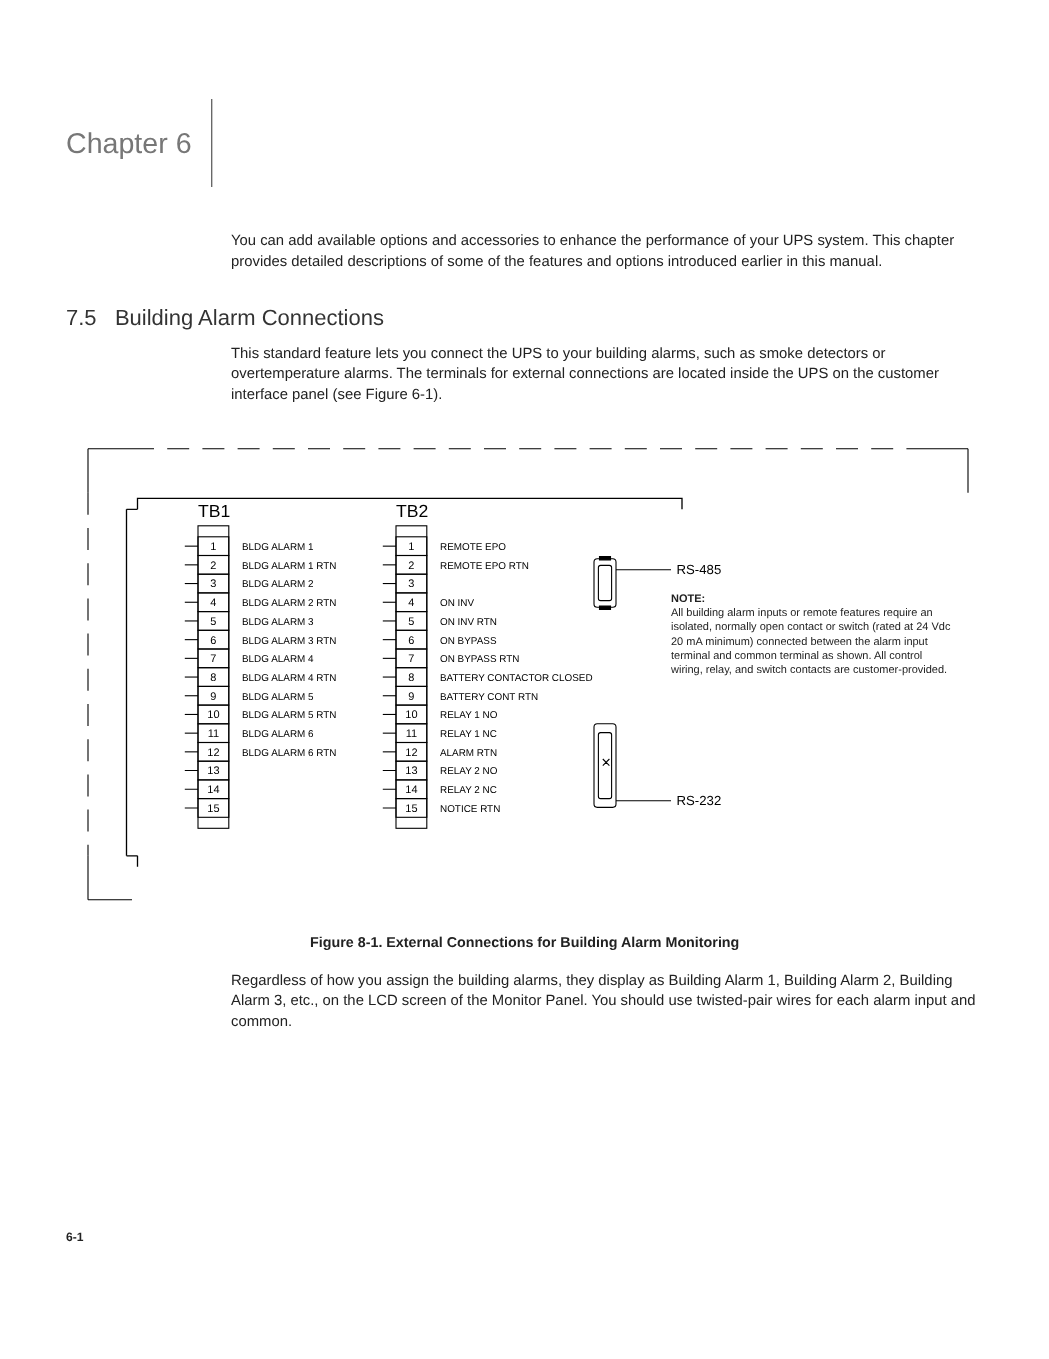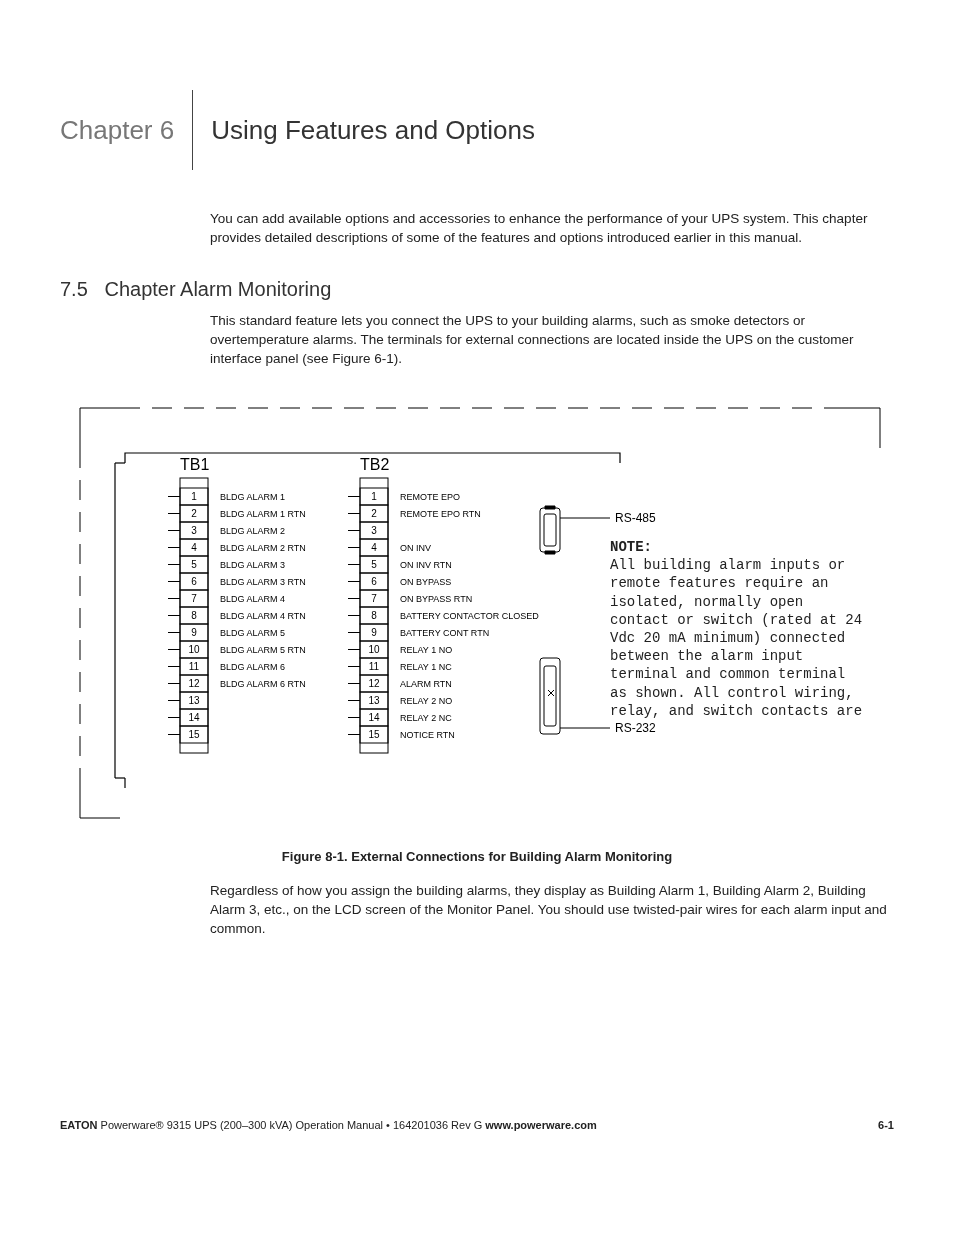--- a/index.html
+++ b/index.html
@@ -73,28 +73,27 @@
   }
   .footer-left b { font-weight: bold; }
   .footer-right { font-weight: bold; }
 </style>
 </head>
 <body>
 
 <div class="chapter-header">
   <div class="chapter-num">Chapter 6</div>
   <div class="chapter-sep"></div>
-  <div class="chapter-title">Using Features and Options</div>
 </div>
 
 <div class="body-text">You can add available options and accessories to enhance the performance of your UPS system. This chapter provides detailed descriptions of some of the features and options introduced earlier in this manual.</div>
 
 <div class="section-head">
   <span>7.5</span>&nbsp;&nbsp;
-  <span>Chapter Alarm Monitoring</span>
+  <span>Building Alarm Connections</span>
 </div>
 
 <div class="body-text">This standard feature lets you connect the UPS to your building alarms, such as smoke detectors or overtemperature alarms. The terminals for external connections are located inside the UPS on the customer interface panel (see Figure 6-1).</div>
 
 <div class="figure-area">
   <svg id="fig-svg" width="820" height="430">
 
     <g stroke="#000" stroke-width="1" fill="none">
       <line x1="10" y1="10" x2="10" y2="50"></line>
       <line x1="10" y1="10" x2="50" y2="10"></line>
@@ -254,30 +253,27 @@
 
     <g stroke="#000" stroke-width="1" fill="none">
       <rect x="470" y="260" width="20" height="76" rx="3"></rect>
       <rect x="474" y="268" width="12" height="60" rx="2"></rect>
       <path d="M478 292 l6 6 m0 -6 l-6 6"></path>
     </g>
     <line x1="490" y1="330" x2="540" y2="330" stroke="#000"></line>
     <text id="rs232" x="545" y="334" font-size="12">RS-232</text>
 
     <foreignObject x="540" y="140" width="260" height="180">
-      <div xmlns="http://www.w3.org/1999/xhtml" style="font-family:Liberation Mono, monospace;font-size:14px;line-height:1.3;">
+      <div xmlns="http://www.w3.org/1999/xhtml" style="font-family:Liberation Sans, sans-serif;font-size:10px;line-height:1.3;">
         <div style="font-weight:bold;">NOTE:</div>
         <div>All building alarm inputs or remote features require an isolated, normally open contact or switch (rated at 24 Vdc 20 mA minimum) connected between the alarm input terminal and common terminal as shown. All control wiring, relay, and switch contacts are customer-provided.</div>
       </div>
     </foreignObject>
   </svg>
 
   <div class="figure-caption">Figure 8-1. External Connections for Building Alarm Monitoring</div>
 </div>
 
 <div class="body-text">Regardless of how you assign the building alarms, they display as Building Alarm 1, Building Alarm 2, Building Alarm 3, etc., on the LCD screen of the Monitor Panel. You should use twisted-pair wires for each alarm input and common.</div>
 
 <div class="footer">
-  <div class="footer-left">
-    <b>EATON</b><span> Powerware® 9315 UPS (200–300 kVA) Operation Manual  •  164201036 Rev G  </span><b>www.powerware.com</b>
-  </div>
   <div class="footer-right">6-1</div>
 </div>
 
 </body></html>

